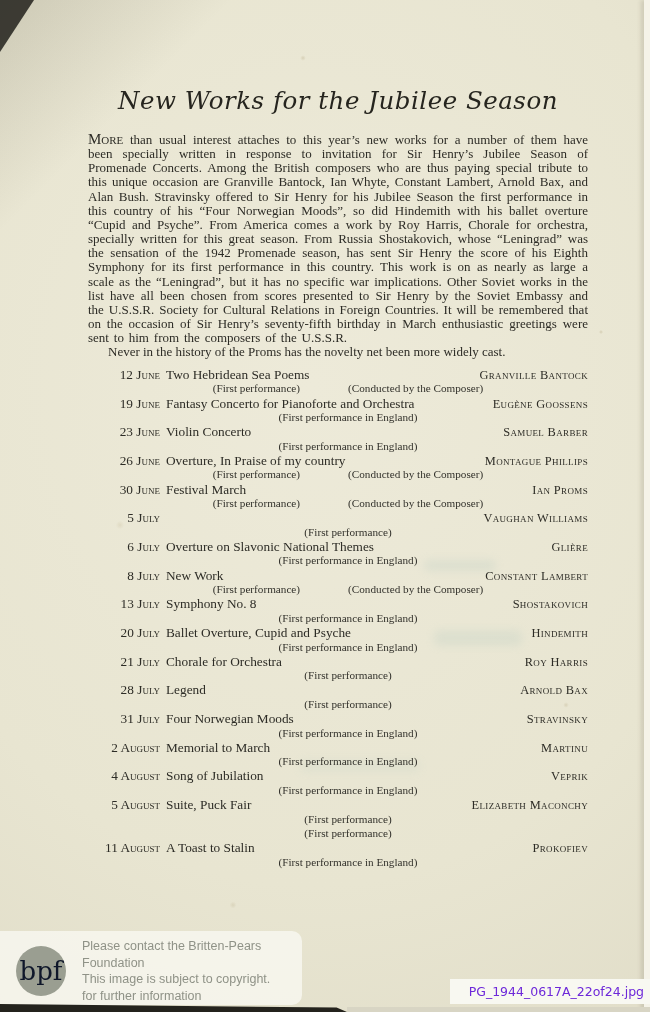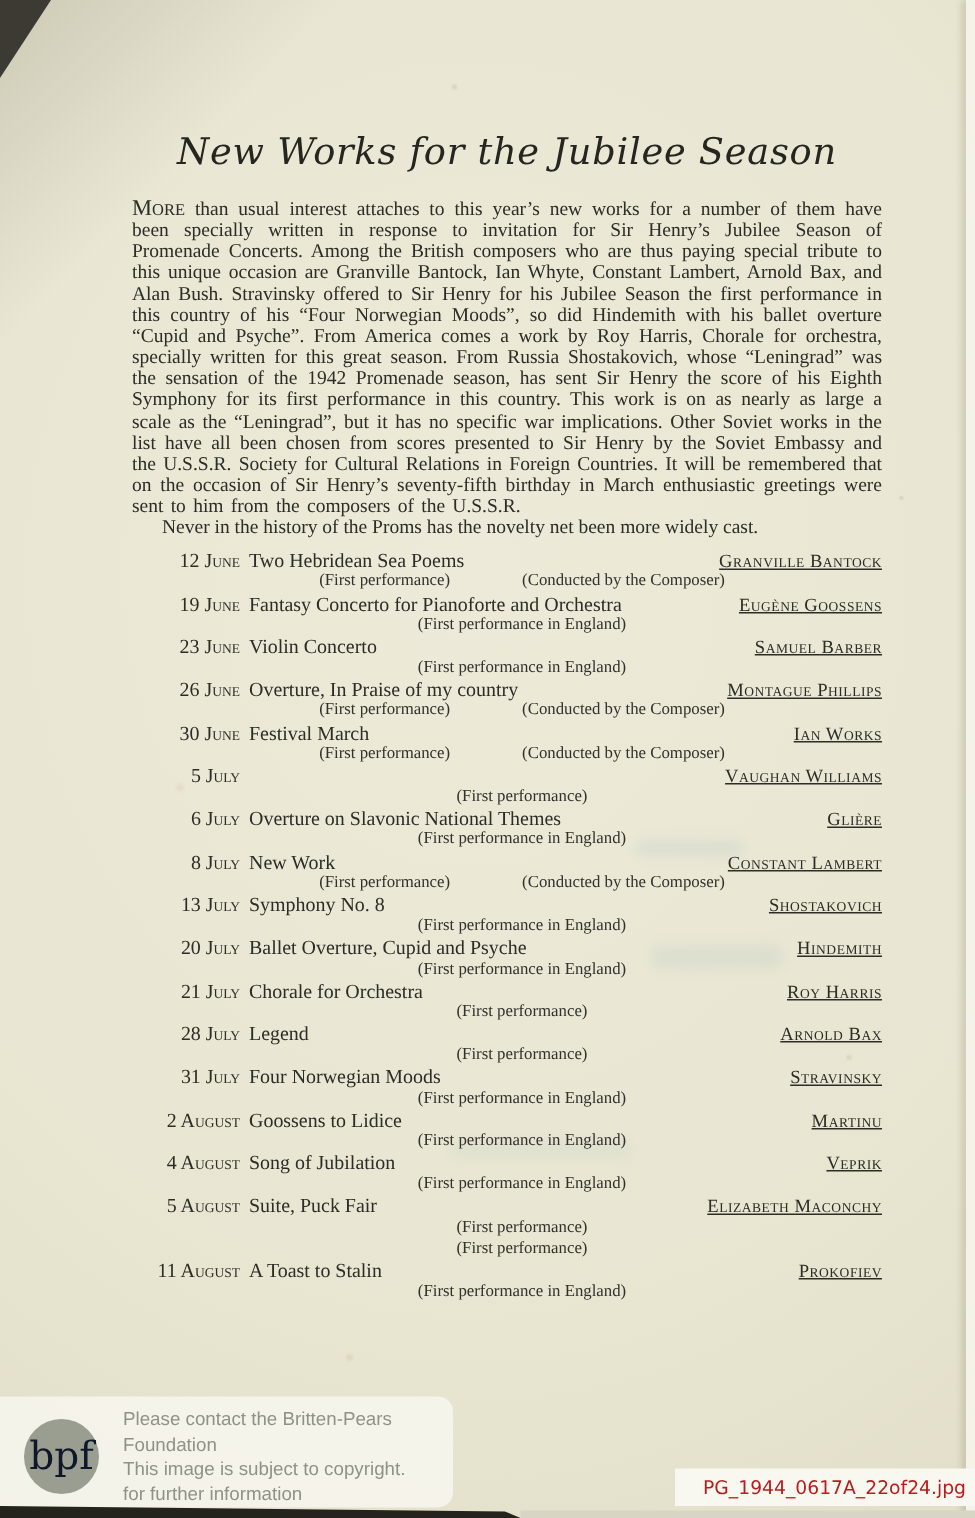--- a/index.html
+++ b/index.html
@@ -39,21 +39,21 @@
     margin:14px 0 0 0;text-align:justify;
     font-size:13px;line-height:14.15px;word-spacing:1.6px;
   }
   .intro .lead{font-size:15px;}
   .closing{margin:0;text-indent:20px;font-size:13px;line-height:14.5px;}
   .programme{margin-top:8px;}
   .row{margin-bottom:2.2px;}
   .row-main{display:flex;align-items:baseline;font-size:13.3px;line-height:14.5px;text-align:right;}
   .date{min-width:72px;margin-right:6px;white-space:nowrap;}
   .work{white-space:nowrap;}
-  .composer{margin-left:auto;white-space:nowrap;font-size:12.4px;letter-spacing:.35px;padding-left:10px;text-decoration:underline;}
+  .composer{margin-left:auto;white-space:nowrap;font-size:12.4px;letter-spacing:.35px;padding-left:10px;}
   .row-sub{text-align:center;font-size:11.2px;line-height:12px;color:#32312b;}
   .note{display:inline-block;padding-left:20px;}
   .note + .note{margin-left:28px;}
 
   .watermark{
     position:absolute;left:0;top:931px;width:302px;height:74px;
     background:rgba(252,252,247,.68);border-radius:0 10px 10px 0;
   }
   .bpf-circle{
     position:absolute;left:16px;top:15px;width:50px;height:50px;border-radius:50%;
@@ -69,21 +69,21 @@
     font-family:"Liberation Sans",sans-serif;
     font-size:12.5px;line-height:16.5px;color:var(--watermark-text,#8f9287);
   }
   .wm-email{font-weight:bold;text-decoration:underline;}
 
   .filename-box{
     position:absolute;left:450px;top:979px;width:200px;height:25px;
     background:#f8f8f1;display:flex;align-items:center;justify-content:flex-end;
     padding-right:6px;box-sizing:border-box;
     font-family:"DejaVu Sans","Liberation Sans",sans-serif;
-    font-size:12.5px;color:#b91c1c;
+    font-size:12.5px;color:#6d28d9;
   }
   .bottom-dark{
     position:absolute;left:0;bottom:0;width:347px;height:8px;background:#24231d;
     clip-path:polygon(0 0,97% 45%,100% 100%,0 100%);
   }
   .bottom-light{position:absolute;left:347px;right:0;bottom:0;height:5px;background:#d8d5c4;}
 </style>
 </head>
 <body>
 
@@ -135,21 +135,21 @@
         <span class="work">Overture, In Praise of my country</span>
         <span class="composer sc">Montague Phillips</span>
       </div>
       <div class="row-sub"><span class="note">(First performance)</span><span class="note">(Conducted by the Composer)</span></div>
     </div>
 
     <div class="row">
       <div class="row-main">
         <span class="date sc">30 June</span>
         <span class="work">Festival March</span>
-        <span class="composer sc">Ian Works</span>
+        <span class="composer sc">Ian Proms</span>
       </div>
       <div class="row-sub"><span class="note">(First performance)</span><span class="note">(Conducted by the Composer)</span></div>
     </div>
 
     <div class="row">
       <div class="row-main">
         <span class="date sc">5 July</span>
         <span class="composer sc">Vaughan Williams</span>
       </div>
       <div class="row-sub"><span class="note">(First performance)</span></div>
@@ -214,21 +214,21 @@
         <span class="date sc">31 July</span>
         <span class="work">Four Norwegian Moods</span>
         <span class="composer sc">Stravinsky</span>
       </div>
       <div class="row-sub"><span class="note">(First performance in England)</span></div>
     </div>
 
     <div class="row">
       <div class="row-main">
         <span class="date sc">2 August</span>
-        <span class="work">Goossens to Lidice</span>
+        <span class="work">Memorial to March</span>
         <span class="composer sc">Martinu</span>
       </div>
       <div class="row-sub"><span class="note">(First performance in England)</span></div>
     </div>
 
     <div class="row">
       <div class="row-main">
         <span class="date sc">4 August</span>
         <span class="work">Song of Jubilation</span>
         <span class="composer sc">Veprik</span>

